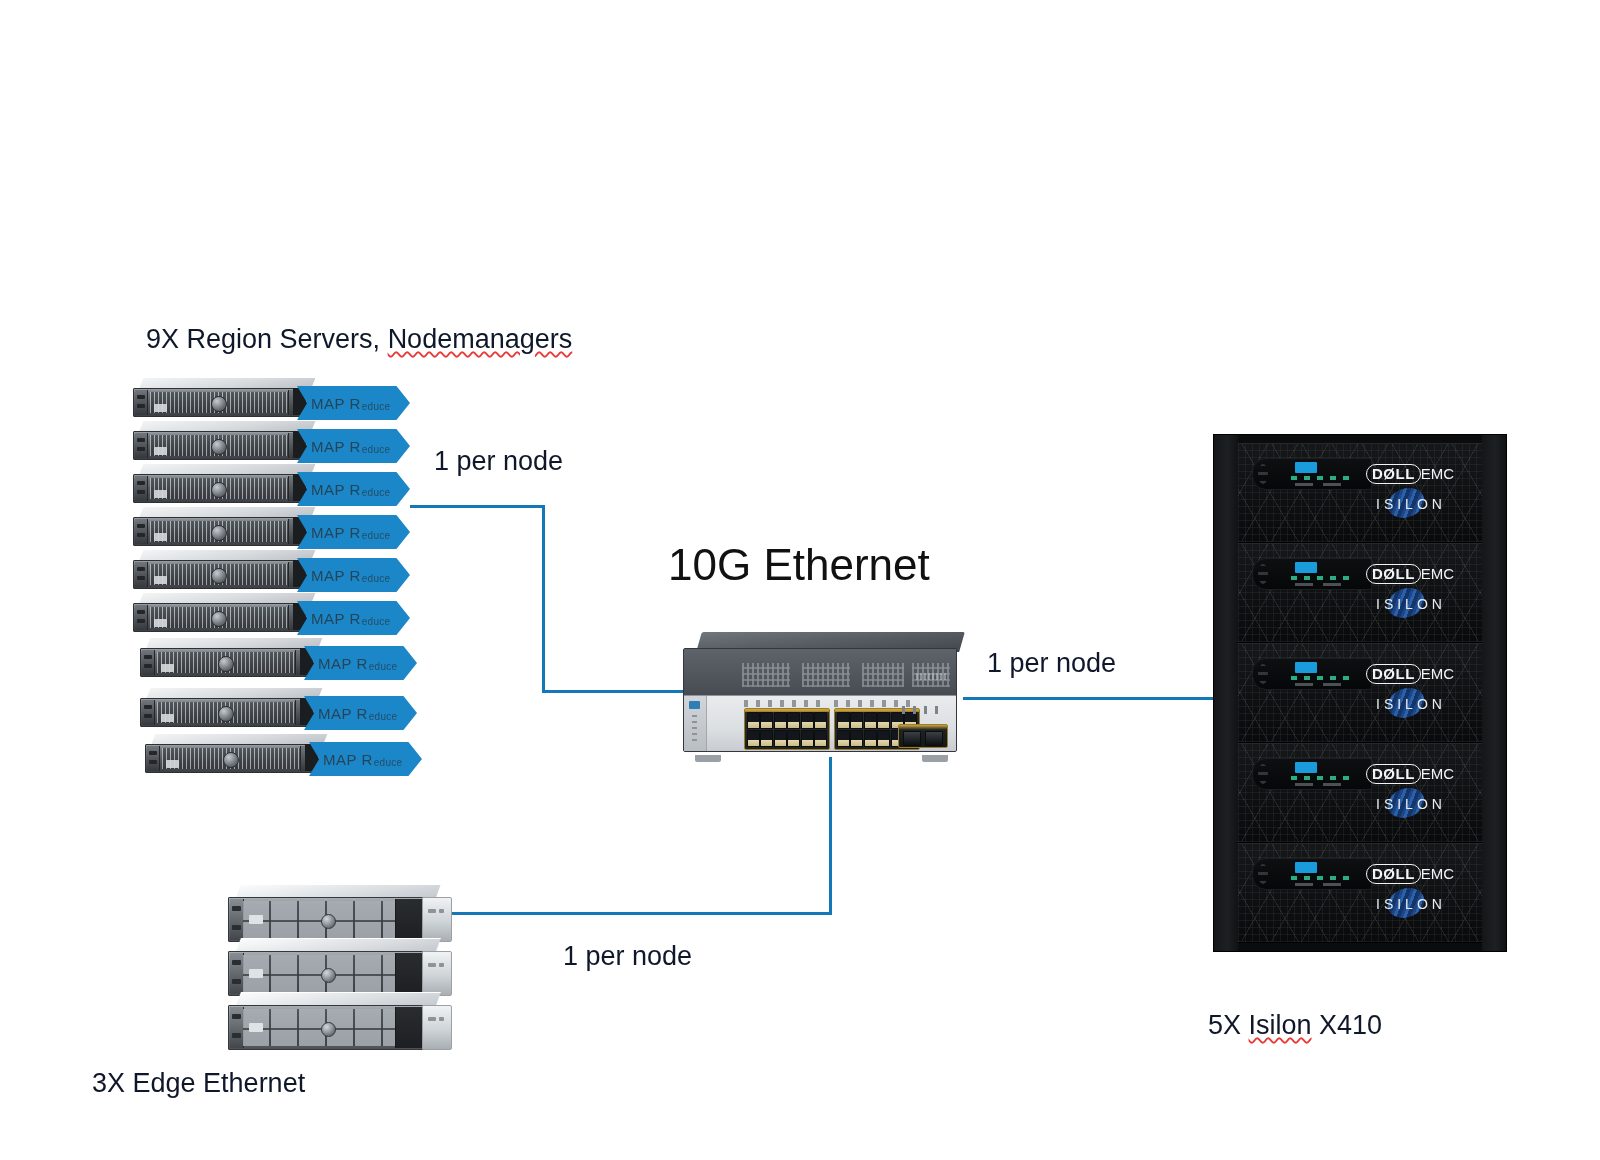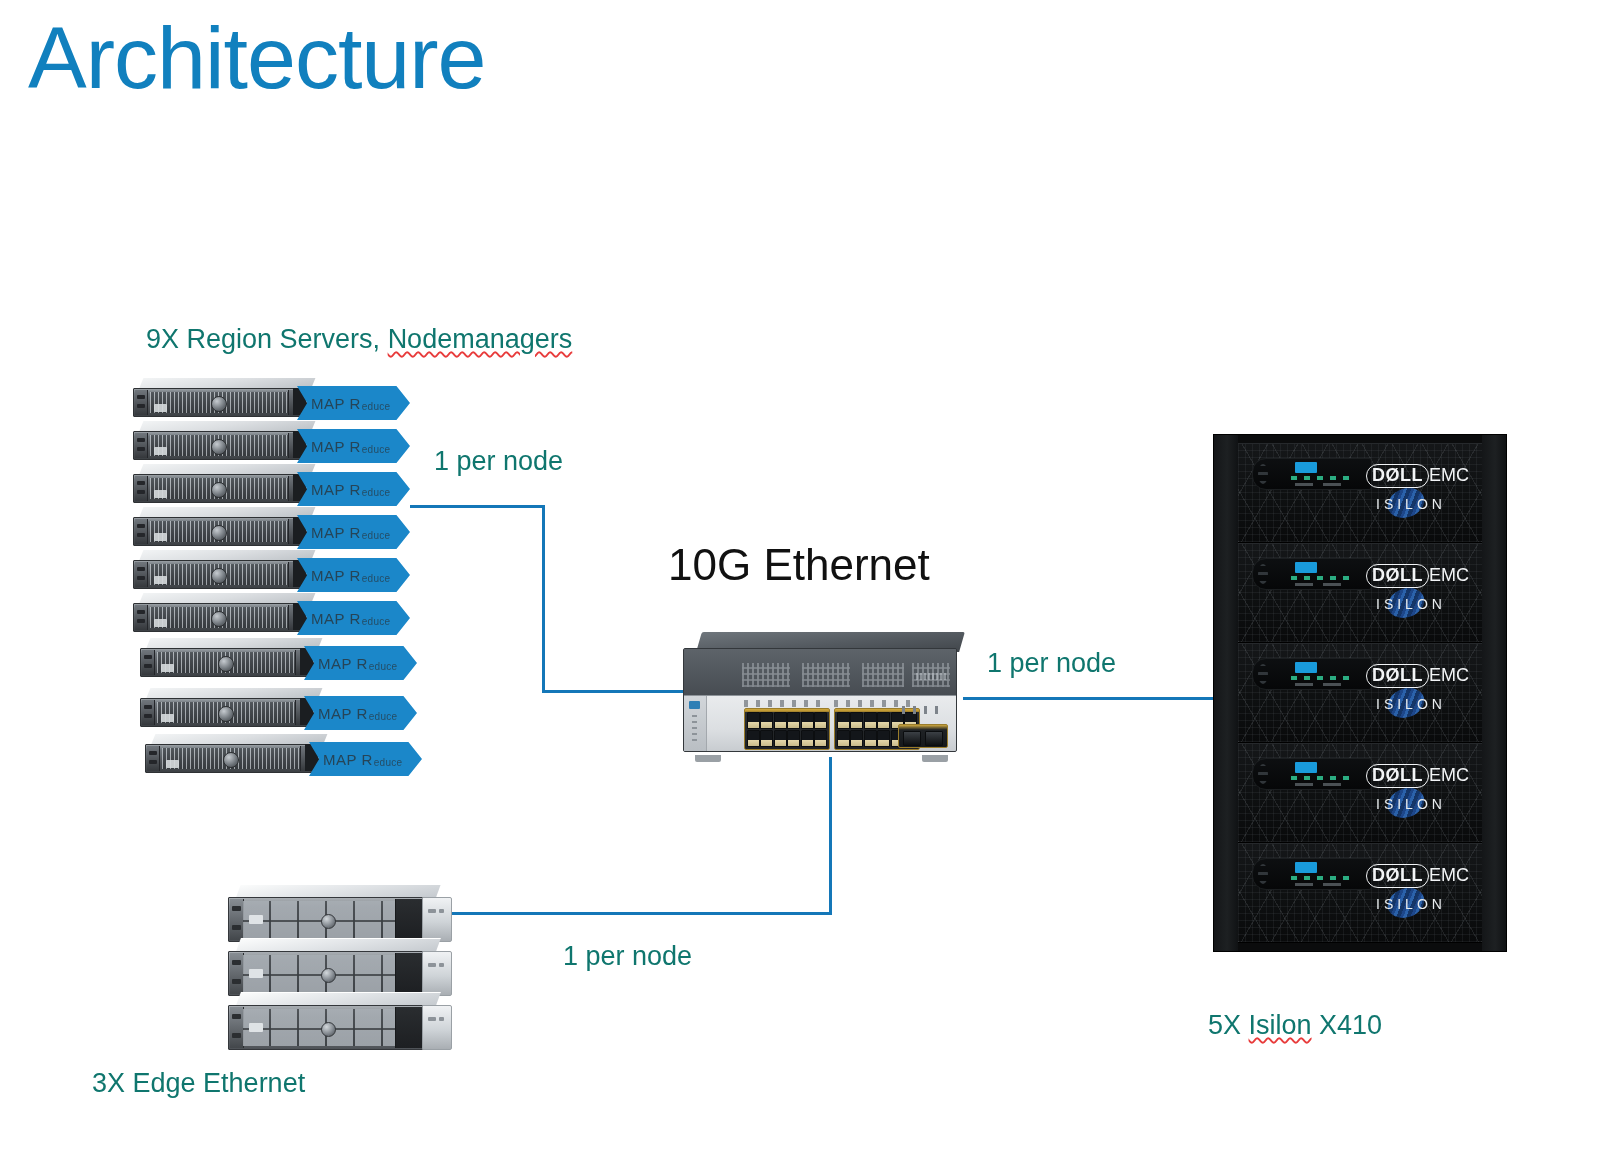--- a/index.html
+++ b/index.html
@@ -29,21 +29,21 @@
     color: #1180be;
     font-weight: normal;
     letter-spacing: -1px;
     white-space: nowrap;
   }
 
   
   .lbl {
     position: absolute;
     font-size: 27px;
-    color: #0f766e;
+    color: #0f172a;
     white-space: nowrap;
   }
   .lbl-lg {
     position: absolute;
     font-size: 44px;
     color: #111111;
     white-space: nowrap;
   }
   .spellchk {
     text-decoration-line: underline;
@@ -473,21 +473,21 @@
     position: absolute;
     left: 5px; top: 5px;
     width: 10px; height: 20px;
     background: repeating-linear-gradient(0deg, #3b4146 0 3px, transparent 3px 9px);
     border-radius: 50%;
     opacity: .8;
   }
   .chassis .dell {
     position: absolute;
     left: 128px; top: 20px;
-    font-size: 18px;
+    font-size: 15px;
     letter-spacing: .5px;
     color: #f2f4f6;
     font-weight: bold;
     white-space: nowrap;
   }
   .chassis .dell .oval {
     display: inline-block;
     border: 1.6px solid #f2f4f6;
     border-radius: 12px;
     padding: 0px 5px 1px 5px;
@@ -516,21 +516,20 @@
     transform: skewX(-12deg);
   }
 
   
 </style>
 </head>
 <body>
 
 <div id="slide">
 
-  <div id="slide-title">Architecture</div>
 
   <div class="lbl" style="left:146px; top:324px;">
     <span>9X Region Servers, </span><span class="spellchk">Nodemanagers</span>
   </div>
 
   <div>
 
     <div class="srv1u" style="left:133px; top:377px;">
       <div class="lid"></div>
       <div class="face">

